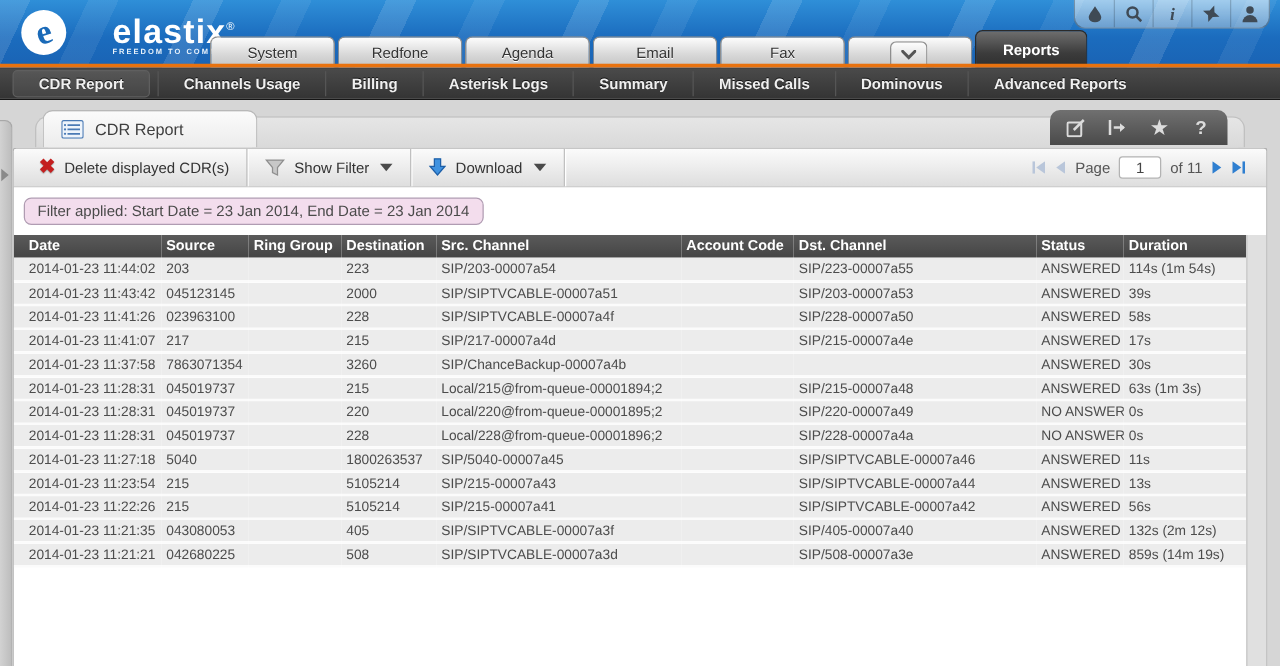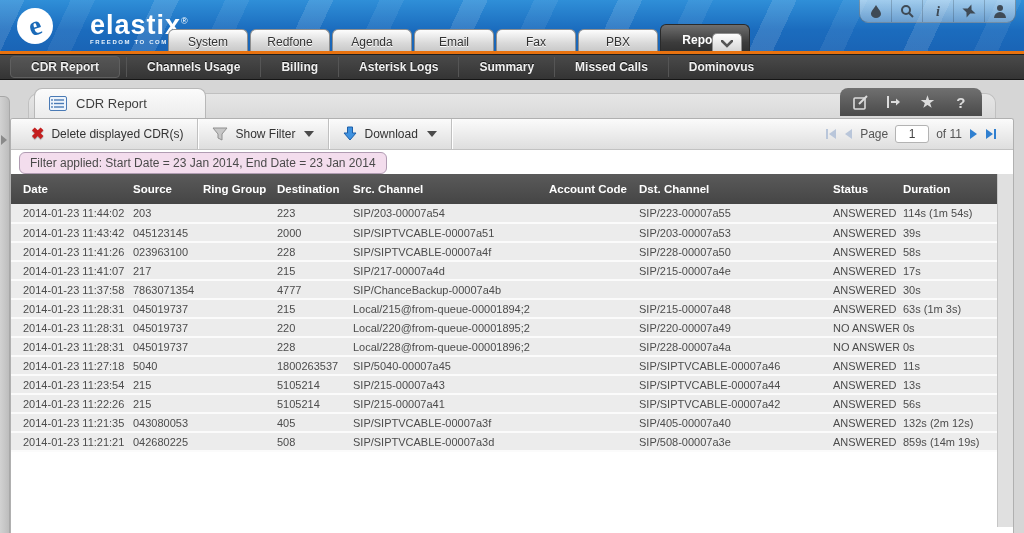--- a/index.html
+++ b/index.html
@@ -26,21 +26,21 @@
     position:absolute; right:8px; top:0; height:23px; display:flex; align-items:center;
     background:linear-gradient(180deg, rgba(255,255,255,.55), rgba(200,210,220,.45));
     border:1px solid rgba(0,0,0,.28); border-top:none; border-radius:0 0 9px 9px; overflow:hidden;
   }
   .utility-icon{ width:31px; height:100%; display:flex; align-items:center; justify-content:center; border-left:1px solid rgba(0,0,0,.18); cursor:pointer; }
   .utility-icon:first-child{ border-left:none; }
   .utility-icon svg{ display:block; }
 
   .main-tabs{ position:absolute; left:168px; bottom:0; display:flex; align-items:flex-end; }
   .main-tab{
-    width:80px; height:25px; line-height:25px; text-align:center; font-size:12px; color:#333;
+    width:100px; height:25px; line-height:25px; text-align:center; font-size:12px; color:#333;
     background:linear-gradient(180deg,#fdfdfd,#d9d9d9 55%,#c3c3c3);
     border:1px solid #8e8e8e; border-bottom:none; border-radius:6px 6px 0 0; margin-right:2px;
     text-shadow:0 1px 0 #fff; cursor:pointer;
   }
   .main-tab.active{
     width:90px; height:30px; line-height:30px; font-weight:bold; color:#fff; text-shadow:none;
     background:linear-gradient(180deg,#6e6e6e,#3c3c3c 60%,#2e2e2e); border-color:#2a2a2a;
   }
   .tabs-overflow{
     width:30px; height:21px; margin-left:2px; border-radius:5px 5px 0 0; border:1px solid #8e8e8e; border-bottom:none;
@@ -87,31 +87,31 @@
   .toolbar{ height:31px; display:flex; align-items:center; background:linear-gradient(180deg,#fbfbfb,#dedede); border-bottom:1px solid #c2c2c2; padding:0 6px; }
   .tb-btn{ display:flex; align-items:center; gap:7px; padding:0 14px; height:100%; font-size:12px; color:#333; cursor:pointer; }
   .tb-sep{ width:1px; height:100%; background:#c0c0c0; box-shadow:1px 0 0 #fff; }
   .caret{ width:0; height:0; border-left:5px solid transparent; border-right:5px solid transparent; border-top:6px solid #4a4a4a; margin-left:2px; }
   .x-icon{ color:#c41f1f; font-size:16px; font-weight:bold; line-height:1; text-shadow:0 1px 1px rgba(0,0,0,.3); }
 
   .pagination{ margin-left:auto; display:flex; align-items:center; gap:7px; padding-right:10px; font-size:12px; color:#555; }
   .pg-btn{ cursor:pointer; display:flex; align-items:center; }
   .page-input{ width:34px; height:18px; border:1px solid #b3b3b3; border-radius:3px; text-align:center; font-size:12px; color:#444; background:#fff; }
 
-  .filter-row{ height:24px; background:#fff; display:flex; align-items:flex-end; gap:10px; padding:0 8px; }
+  .filter-row{ height:38px; background:#fff; display:flex; align-items:center; gap:10px; padding:0 8px; }
   .filter-chip{
     background:#f3dded; border:1px solid #b09cb2; border-radius:6px; padding:3px 10px;
     font-size:12px; color:#4a4a4a;
   }
 
   .table-zone{ display:flex; align-items:stretch; height:calc(100% - 61px); }
   table.cdr{ border-collapse:collapse; table-layout:fixed; width:986px; font-size:11px; color:#4c4c4c; align-self:flex-start; }
   table.cdr th{
     background:linear-gradient(180deg,#5a5a5a,#454545); color:#fff; font-size:11.5px; font-weight:bold; text-align:left;
-    height:30px; padding:0 4px; white-space:nowrap; overflow:hidden;
+    height:18px; padding:0 4px; white-space:nowrap; overflow:hidden;
   }
   table.cdr th:first-child{ padding-left:12px; }
   table.cdr td{
     background:#ececec; border-bottom:2px solid #fbfbfb; height:19px; padding:0 4px; white-space:nowrap; overflow:hidden;
   }
   table.cdr td:first-child{ padding-left:12px; }
   .scroll-track{ width:16px; background:#e0e0e0; border-left:1px solid #c6c6c6; }
 </style>
 </head>
 <body>
@@ -180,20 +180,21 @@
   </div>
 
   <div class="submenu">
       <div class="submenu-item active">CDR Report</div>
       <div class="submenu-item">Channels Usage</div>
       <div class="submenu-item">Billing</div>
       <div class="submenu-item">Asterisk Logs</div>
       <div class="submenu-item">Summary</div>
       <div class="submenu-item">Missed Calls</div>
       <div class="submenu-item">Dominovus</div>
+      <div class="submenu-item">Advanced Reports</div>
     </div>
 
   <div class="content">
     <div class="left-strip">
       <div class="arrow"></div>
     </div>
 
     <div class="tabstrip">
       <div class="tabstrip-bg"></div>
       <div class="content-tab">
@@ -353,21 +354,21 @@
                 <td>SIP/217-00007a4d</td>
                 <td></td>
                 <td>SIP/215-00007a4e</td>
                 <td>ANSWERED</td>
                 <td>17s</td>
               </tr>
               <tr>
                 <td>2014-01-23 11:37:58</td>
                 <td>7863071354</td>
                 <td></td>
-                <td>4777</td>
+                <td>3260</td>
                 <td>SIP/ChanceBackup-00007a4b</td>
                 <td></td>
                 <td></td>
                 <td>ANSWERED</td>
                 <td>30s</td>
               </tr>
               <tr>
                 <td>2014-01-23 11:28:31</td>
                 <td>045019737</td>
                 <td></td>

